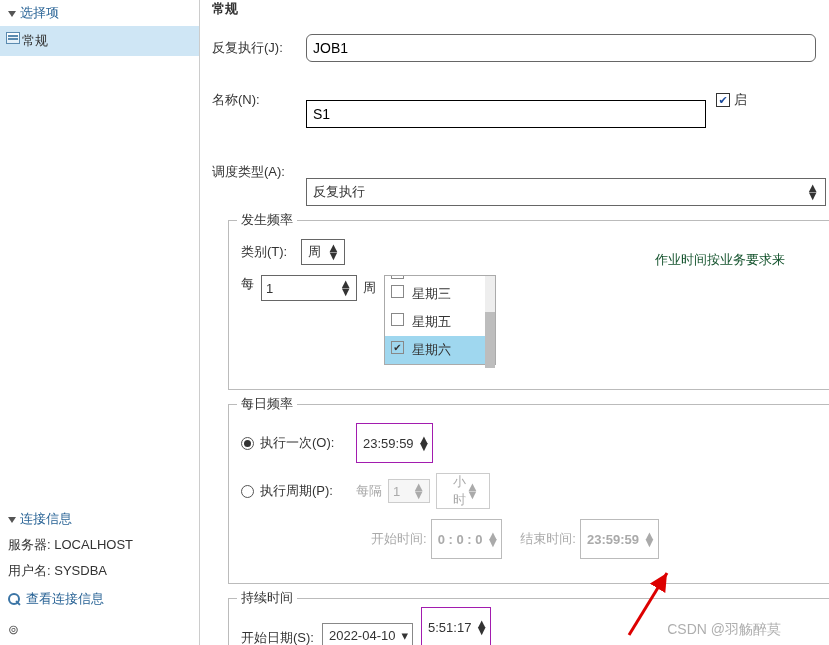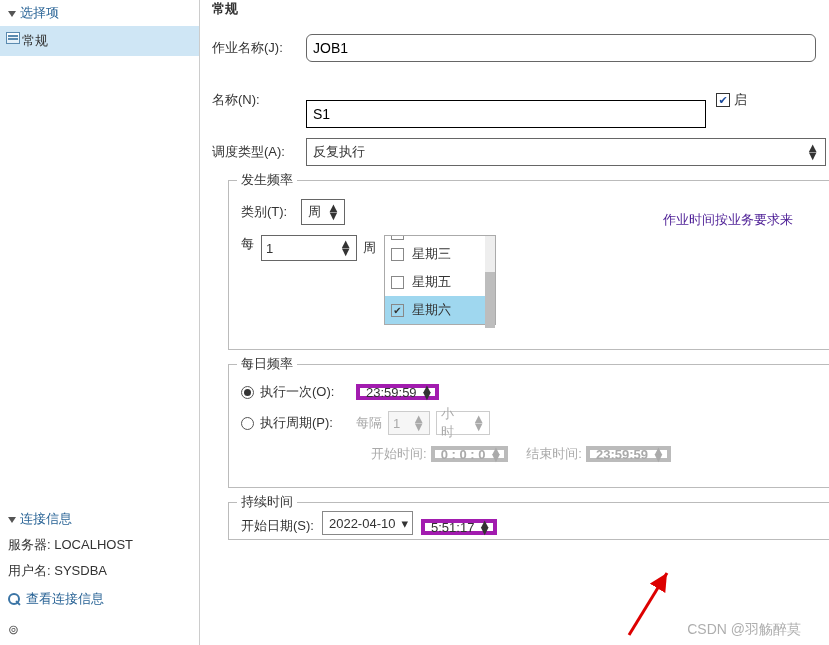--- a/index.html
+++ b/index.html
@@ -23,56 +23,56 @@
 .main { flex: 1; padding: 0 0 0 12px; overflow: hidden; }
 .section-title { font-weight: bold; padding: 0 0 6px 0; }
 .form-row { display: flex; align-items: center; margin: 10px 0; }
 .label { width: 94px; }
 .input-text { height: 28px; padding: 2px 6px; border: 1px solid #666; font-size: 14px; }
 .job-name { width: 510px; border-radius: 6px; }
 .name-input { width: 400px; border: 1px solid #000; margin-top: 28px; }
 .enable-wrap { margin-left: 10px; display: flex; align-items: center; }
 .checkbox { width: 14px; height: 14px; border: 1px solid #333; margin-right: 4px; display: inline-flex; align-items: center; justify-content: center; }
 .checkmark { color: #1a4a9c; font-size: 11px; line-height: 1; }
-.select-box { width: 520px; height: 28px; border: 1px solid #666; display: flex; align-items: center; padding: 0 6px; justify-content: space-between; }
+.select-box { width: 520px; height: 28px; border: 1px solid #666; display: flex; align-items: center; padding: 0 6px; justify-content: space-between; margin-top: 40px; }
 .spin-arrows { display: flex; flex-direction: column; font-size: 8px; line-height: 8px; color: #333; }
 .spin-arrows span { cursor: pointer; }
 
 .fieldset { border: 1px solid #bbb; margin: 14px 0 0 16px; padding: 8px 12px 14px 12px; position: relative; width: 610px; }
 .legend { position: absolute; top: -10px; left: 8px; background: #fff; padding: 0 4px; }
-.red-note { color: #4c1d95; position: absolute; right: 44px; top: 30px; }
+.red-note { color: #14532d; position: absolute; right: 52px; top: 30px; }
 
 .small-select { display: inline-flex; align-items: center; border: 1px solid #666; height: 26px; padding: 0 4px 0 6px; }
 .small-select .spin-arrows { margin-left: 6px; }
 .num-input { width: 96px; height: 26px; border: 1px solid #666; padding: 0 4px; display: inline-flex; align-items: center; justify-content: space-between; }
 
 .dropdown { border: 1px solid #aaa; width: 112px; background: #fff; position: relative; }
 .dropdown-inner { }
-.dd-item { display: flex; align-items: center; padding: 5px 6px; cursor: pointer; }
+.dd-item { display: flex; padding: 5px 6px; cursor: pointer; }
 .dd-item .chk { width: 13px; height: 13px; border: 1px solid #888; margin-right: 8px; display: inline-flex; align-items: center; justify-content: center; font-size: 10px; }
 .dd-item.selected { background: #9fd7ef; }
 .dd-item.cutoff { height: 4px; overflow: hidden; padding: 0 6px; }
 .dd-item.cutoff .chk { margin-top: -10px; }
 .dd-scroll { position: absolute; right: 0; top: 0; bottom: 0; width: 10px; background: #eee; }
 .dd-scroll-thumb { position: absolute; right: 0; top: 36px; width: 10px; height: 56px; background: #bdbdbd; }
 
 .radio { width: 13px; height: 13px; border: 1px solid #555; border-radius: 50%; display: inline-flex; align-items: center; justify-content: center; margin-right: 6px; }
 .radio-dot { width: 7px; height: 7px; background: #333; border-radius: 50%; }
 
-.time-box { display: inline-flex; align-items: center; border: 4px solid #a21caf; height: 16px; padding: 0 2px 0 6px; }
+.time-box { display: inline-flex; align-items: center; border: 1px solid #a21caf; height: 40px; padding: 0 2px 0 6px; }
 .time-box.disabled { color: #aaa; border-color: #bbb; font-weight: bold; }
 .time-box .spin-arrows { margin-left: 4px; font-size: 7px; line-height: 7px; }
 
 .muted { color: #aaa; }
 .disabled-input { background: #f6f6f6; border: 1px solid #ccc; color: #aaa; height: 24px; padding: 0 4px; display: inline-flex; align-items: center; width: 42px; justify-content: space-between; }
-.period-unit { border: 1px solid #ccc; color: #aaa; height: 24px; width: 54px; display: inline-flex; align-items: center; justify-content: space-between; padding: 0 4px; gap: 7px; }
+.period-unit { border: 1px solid #ccc; color: #aaa; height: 36px; width: 54px; display: inline-flex; align-items: center; justify-content: space-between; padding: 0 16px; }
 
 .duration-row { display: flex; align-items: flex-end; gap: 8px; }
 .date-box { display: inline-flex; align-items: center; border: 1px solid #888; height: 24px; padding: 0 4px 0 6px; gap: 6px; }
-.watermark { position: absolute; bottom: 6px; right: 28px; color: rgba(120,120,120,.6); font-size: 14px; }
+.watermark { position: absolute; bottom: 6px; right: 48px; color: rgba(120,120,120,.6); font-size: 14px; }
 .arrow-annot { position: absolute; bottom: 0; right: 150px; }
 </style>
 </head>
 <body>
 
 <div class="container" style="position:relative;">
   <div class="sidebar">
     <div class="side-section-title">
       <span class="triangle"></span><span>选择项</span>
     </div>
@@ -93,21 +93,21 @@
     <div class="side-link">
       <span class="side-link-icon"></span><span>查看连接信息</span>
     </div>
     <div class="footer-icon">⊚</div>
   </div>
 
   <div class="main">
     <div class="section-title">常规</div>
 
     <div class="form-row">
-      <div class="label">作业名称(J):</div>
+      <div class="label">反复执行(J):</div>
       <input class="input-text job-name" value="JOB1" style="">
     </div>
 
     <div class="form-row">
       <div class="label">名称(N):</div>
       <input class="input-text name-input" value="S1" style="">
       <div class="enable-wrap">
         <span class="checkbox">
             <span class="checkmark">✔</span>
           </span>

